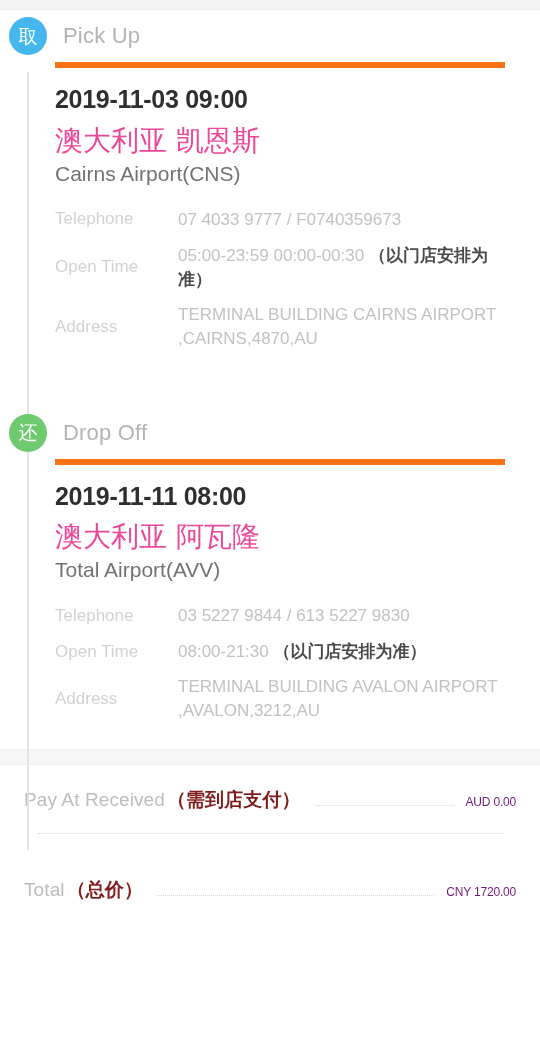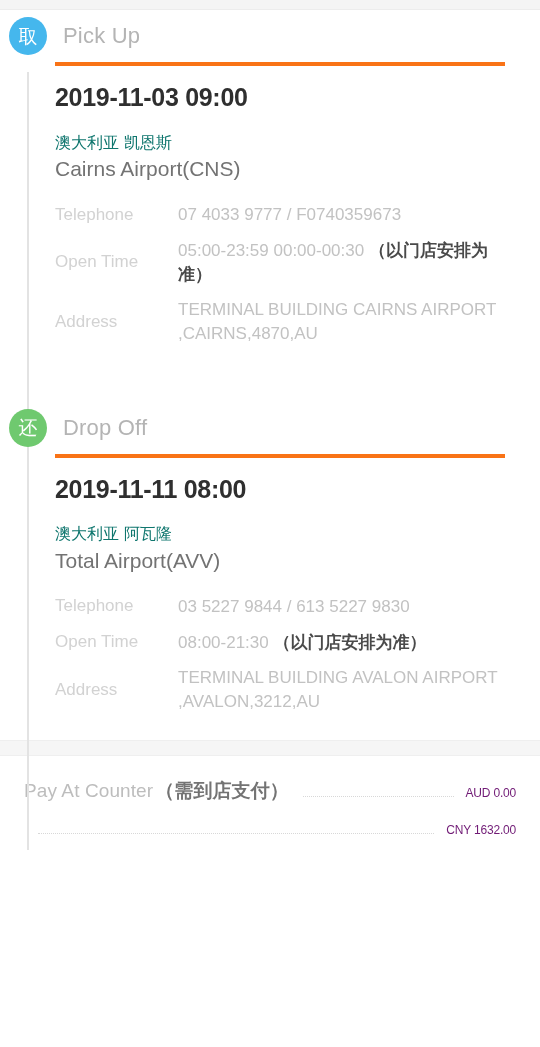--- a/index.html
+++ b/index.html
@@ -70,35 +70,35 @@
   .leg-title {
     margin-left: 16px;
     font-size: 22px;
     color: #b4b4b4;
     letter-spacing: 0.2px;
   }
 
   .leg-body {
     margin-left: 55px;
     margin-right: 35px;
-    border-top: 4px solid #f97316;
+    border-top: 6px solid #f97316;
     padding-top: 18px;
   }
 
   .leg-datetime {
     font-size: 25px;
     font-weight: bold;
     color: #2f2f2f;
     letter-spacing: -0.3px;
     line-height: 1.1;
   }
   .leg-city {
-    font-size: 16px;
-    color: #0f766e;
-    margin-top: 22px;
+    font-size: 28px;
+    color: #ec4899;
+    margin-top: 11px;
     line-height: 1.15;
     font-family: "DejaVu Sans", "Liberation Sans", sans-serif;
   }
   .leg-station {
     font-size: 21px;
     color: #737373;
     margin-top: 5px;
     line-height: 1.15;
   }
 
@@ -147,21 +147,21 @@
     align-items: baseline;
     height: 45px;
   }
   .pay-label {
     font-size: 19px;
     color: #bdbdbd;
     white-space: nowrap;
     letter-spacing: 0.1px;
   }
   .pay-label .cn-note {
-    color: #737373;
+    color: #7f1d1d;
     font-weight: bold;
     font-family: Liberation Serif, serif;
     margin-left: 2px;
   }
   .pay-dots {
     flex: 1 1 auto;
     border-bottom: 1px dotted #d8d8d8;
     margin: 0 12px 6px 14px;
     height: 1px;
   }
@@ -235,23 +235,27 @@
         </div>
       </div>
     </div>
   </div>
 </div>
 
 <div class="section-sep"></div>
 
 <div class="payments">
   <div class="pay-row">
-    <div class="pay-label"><span>Pay At Counter</span><span class="cn-note">（需到店支付）</span></div>
+    <div class="pay-label"><span>Pay At Received</span><span class="cn-note">（需到店支付）</span></div>
     <div class="pay-dots"></div>
     <div class="pay-amount">AUD 0.00</div>
   </div>
 
   <div class="pay-row">
     <div class="pay-dots"></div>
-    <div class="pay-amount">CNY 1632.00</div>
-  </div>
-
+  </div>
+
+  <div class="pay-row">
+    <div class="pay-label"><span>Total</span><span class="cn-note">（总价）</span></div>
+    <div class="pay-dots"></div>
+    <div class="pay-amount">CNY 1720.00</div>
+  </div>
 </div>
 
 </body></html>

